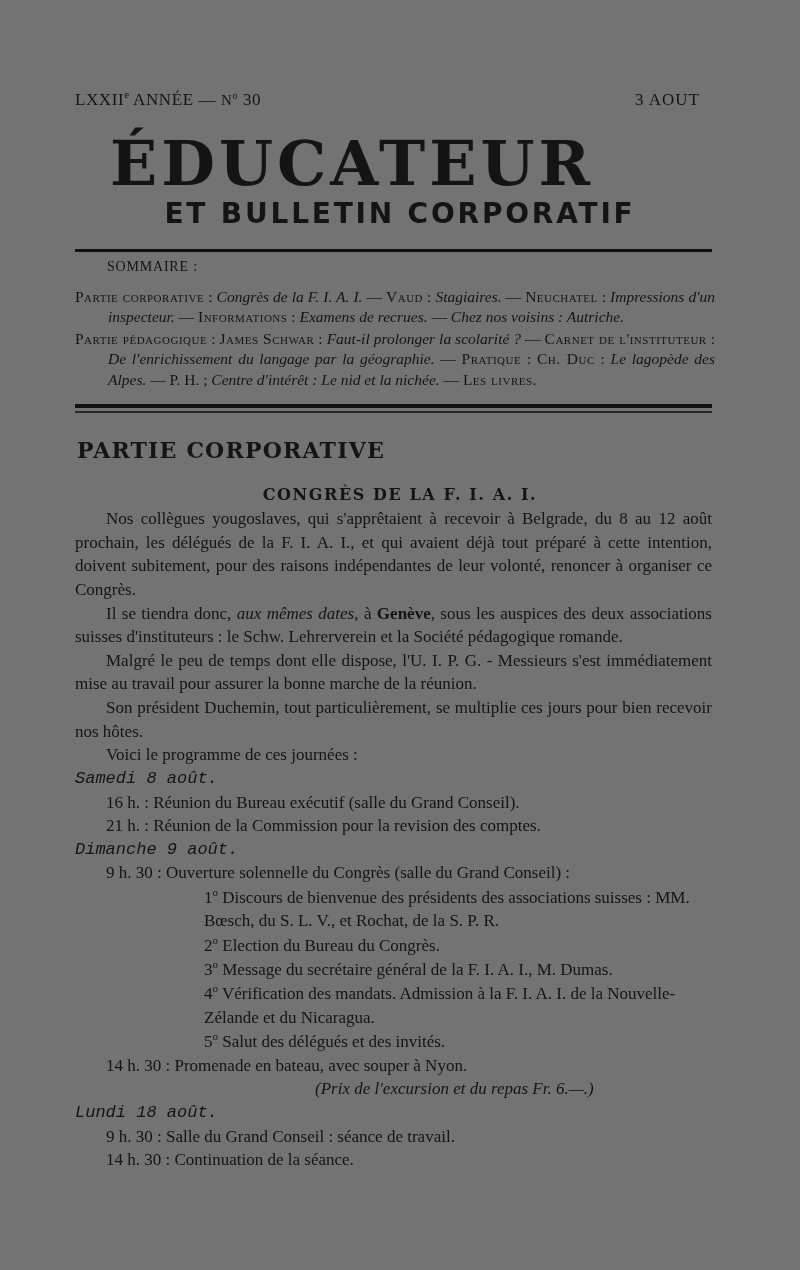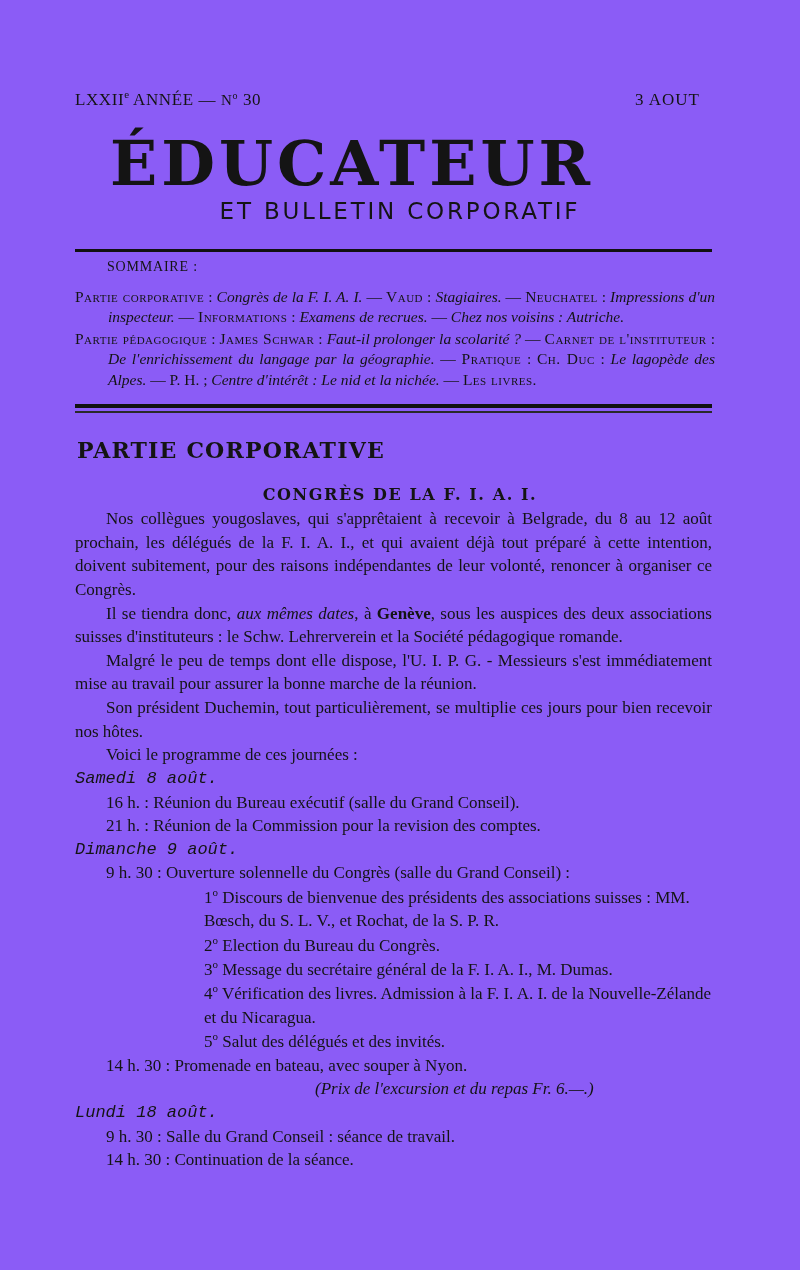--- a/index.html
+++ b/index.html
@@ -13,21 +13,21 @@
     position: relative;
     font-family: "Liberation Serif", "DejaVu Serif", serif;
     color: #141414;
     overflow: hidden;
   }
   .page {
     position: absolute;
     left: 0; top: 0;
     width: 800px;
     height: 1270px;
-    background: #8b5cf6;
+    background: #737373;
   }
 
   
   .masthead-line {
     position: absolute;
     left: 75px;
     top: 88px;
     width: 625px;
     display: flex;
     justify-content: space-between;
@@ -60,22 +60,22 @@
     font-size: 62px;
     letter-spacing: 4px;
     line-height: 1;
   }
   .title-sub {
     position: absolute;
     left: 0; top: 200px;
     width: 800px;
     text-align: center;
     font-family: "DejaVu Sans", "Liberation Sans", sans-serif;
-    font-weight: 400;
-    font-size: 23px;
+    font-weight: 700;
+    font-size: 28px;
     letter-spacing: 2.8px;
     line-height: 1;
   }
 
   
   .rule {
     position: absolute;
     left: 75px;
     width: 637px;
     background: #111;
@@ -229,21 +229,21 @@
 
     <p class="day">Dimanche 9 août.</p>
     <p class="sched">9 h. 30 : Ouverture solennelle du Congrès (salle du Grand Conseil) :</p>
 
     <p class="num-item"><span class="ord"><span>1</span><sup>o</sup></span> <span>Discours de bienvenue des présidents des associations suisses : MM. Bœsch, du S. L. V., et Rochat, de la S. P. R.</span></p>
 
     <p class="num-item"><span class="ord"><span>2</span><sup>o</sup></span> <span>Election du Bureau du Congrès.</span></p>
 
     <p class="num-item"><span class="ord"><span>3</span><sup>o</sup></span> <span>Message du secrétaire général de la F. I. A. I., M. Dumas.</span></p>
 
-    <p class="num-item"><span class="ord"><span>4</span><sup>o</sup></span> <span>Vérification des livres. Admission à la F. I. A. I. de la Nouvelle-Zélande et du Nicaragua.</span></p>
+    <p class="num-item"><span class="ord"><span>4</span><sup>o</sup></span> <span>Vérification des mandats. Admission à la F. I. A. I. de la Nouvelle-Zélande et du Nicaragua.</span></p>
 
     <p class="num-item"><span class="ord"><span>5</span><sup>o</sup></span> <span>Salut des délégués et des invités.</span></p>
 
     <p class="sched">14 h. 30 : Promenade en bateau, avec souper à Nyon.</p>
     <p class="price">(Prix de l'excursion et du repas Fr. 6.—.)</p>
 
     <p class="day">Lundi 18 août.</p>
     <p class="sched">9 h. 30 : Salle du Grand Conseil : séance de travail.</p>
     <p class="sched">14 h. 30 : Continuation de la séance.</p>
   </div>

